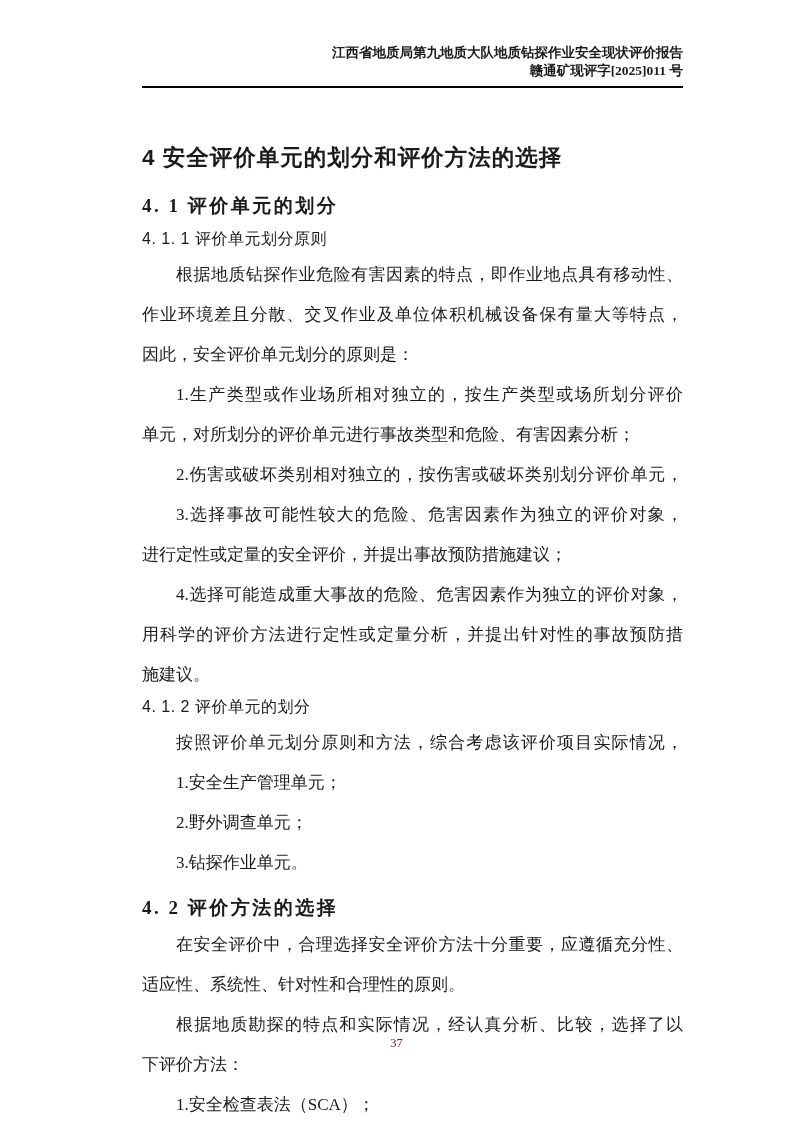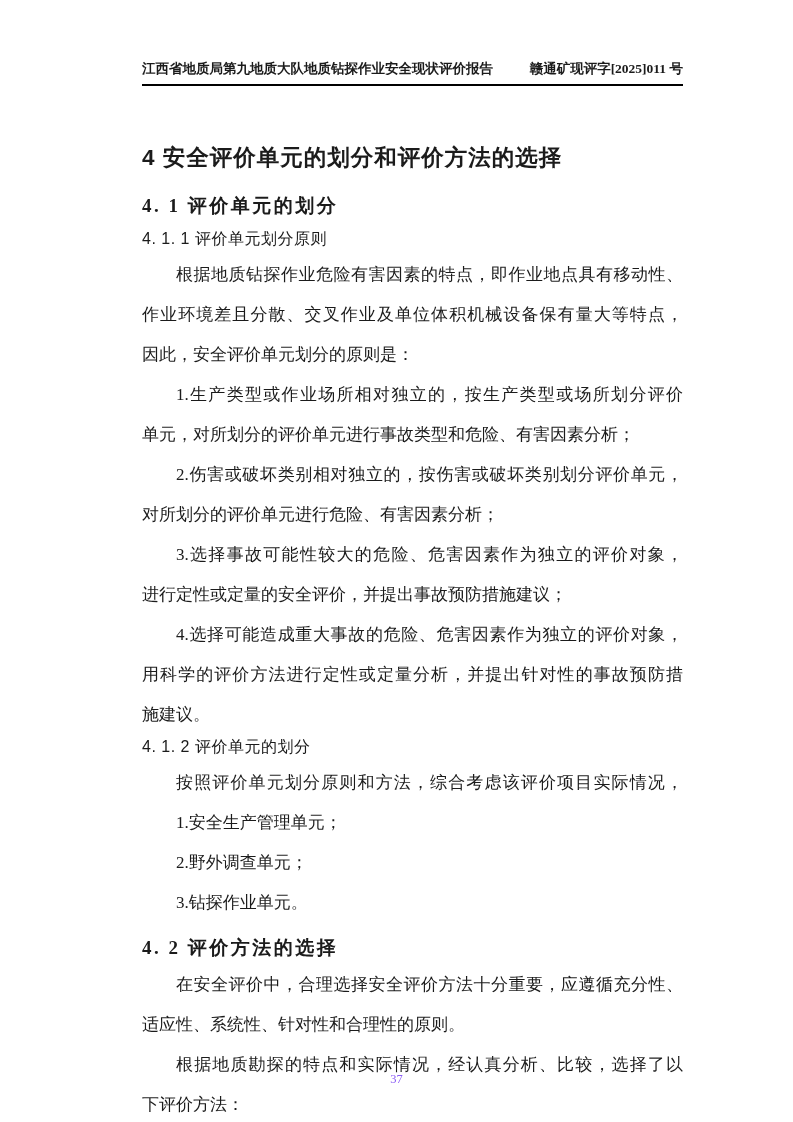--- a/index.html
+++ b/index.html
@@ -12,31 +12,32 @@
     width: 793px;
     height: 1122px;
     background: #ffffff;
     color: #1b1b1b;
     font-family: "Liberation Serif", serif;
     overflow: hidden;
   }
   
   .header {
     position: absolute;
-    top: 60px;
+    top: 44px;
     left: 142px;
     width: 541px;
     display: flex;
     justify-content: space-between;
     align-items: flex-end;
     font-weight: bold;
     font-size: 13.5px;
     padding-bottom: 6px;
     border-bottom: 2px solid #000000;
     white-space: nowrap;
+    flex-direction: column;
   }
   
   .content {
     position: absolute;
     top: 131px;
     left: 142px;
     width: 541px;
   }
   .h1 {
     font-family: "Liberation Sans", sans-serif;
@@ -78,22 +79,21 @@
     text-align-last: justify;
   }
   
   .footer {
     position: absolute;
     top: 1036px;
     left: 0;
     width: 100%;
     text-align: center;
     font-size: 12.5px;
-    color: #8b5cf6;
-    margin-top: 36px;
+    color: #7f1d1d;
   }
 </style>
 </head>
 <body>
 
 <div class="page">
 
   <div class="header">
     <span>江西省地质局第九地质大队地质钻探作业安全现状评价报告</span>
     <span>赣通矿现评字[2025]011 号</span>
@@ -102,21 +102,20 @@
   <div class="content" id="content">
       <div class="h1">4 安全评价单元的划分和评价方法的选择</div>
       <div class="h2">4. 1 评价单元的划分</div>
       <div class="h3">4. 1. 1 评价单元划分原则</div>
       <div class="line indent fill">根据地质钻探作业危险有害因素的特点，即作业地点具有移动性、</div>
       <div class="line fill">作业环境差且分散、交叉作业及单位体积机械设备保有量大等特点，</div>
       <div class="line">因此，安全评价单元划分的原则是：</div>
       <div class="line indent fill">1.生产类型或作业场所相对独立的，按生产类型或场所划分评价</div>
       <div class="line">单元，对所划分的评价单元进行事故类型和危险、有害因素分析；</div>
       <div class="line indent fill">2.伤害或破坏类别相对独立的，按伤害或破坏类别划分评价单元，</div>
-      <div class="line">对所划分的评价单元进行危险、有害因素分析；</div>
       <div class="line indent fill">3.选择事故可能性较大的危险、危害因素作为独立的评价对象，</div>
       <div class="line">进行定性或定量的安全评价，并提出事故预防措施建议；</div>
       <div class="line indent fill">4.选择可能造成重大事故的危险、危害因素作为独立的评价对象，</div>
       <div class="line fill">用科学的评价方法进行定性或定量分析，并提出针对性的事故预防措</div>
       <div class="line">施建议。</div>
       <div class="h3">4. 1. 2 评价单元的划分</div>
       <div class="line indent fill">按照评价单元划分原则和方法，综合考虑该评价项目实际情况，</div>
       <div class="line indent">1.安全生产管理单元；</div>
       <div class="line indent">2.野外调查单元；</div>
       <div class="line indent">3.钻探作业单元。</div>

